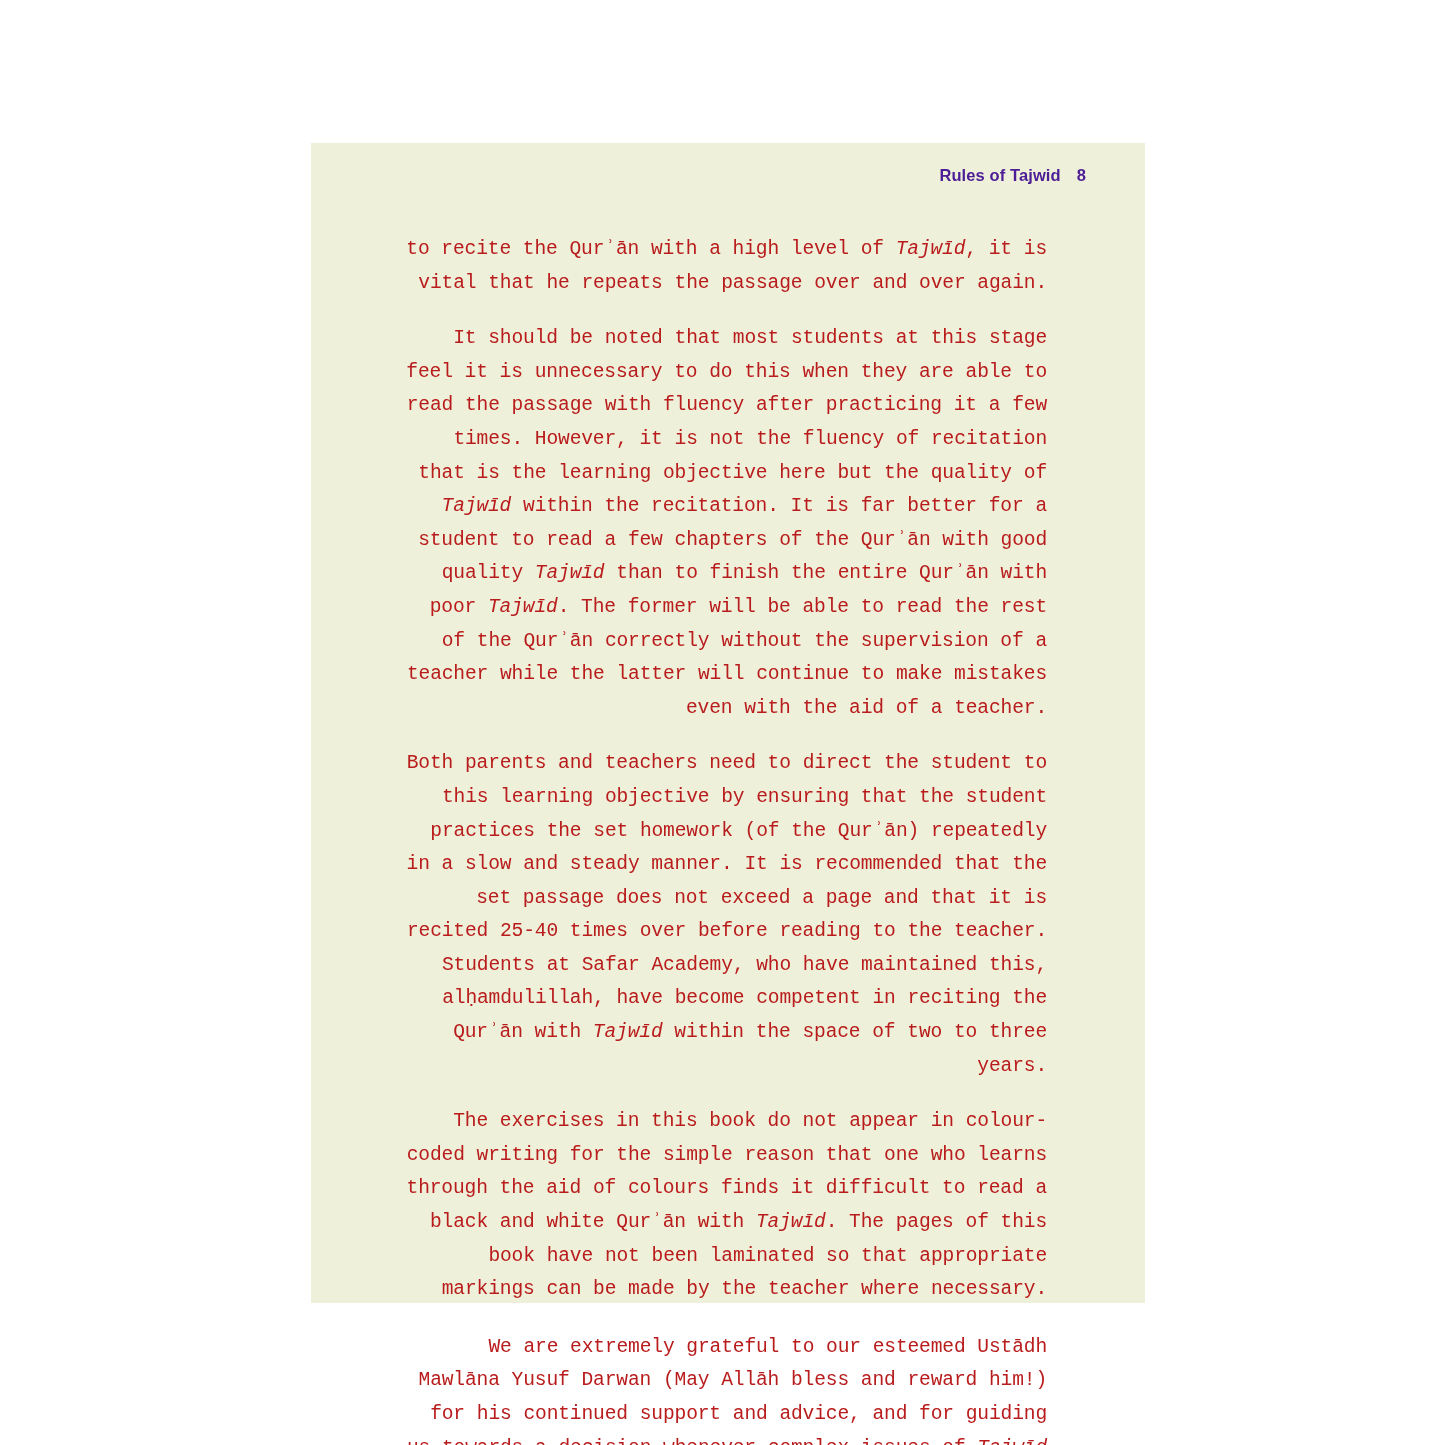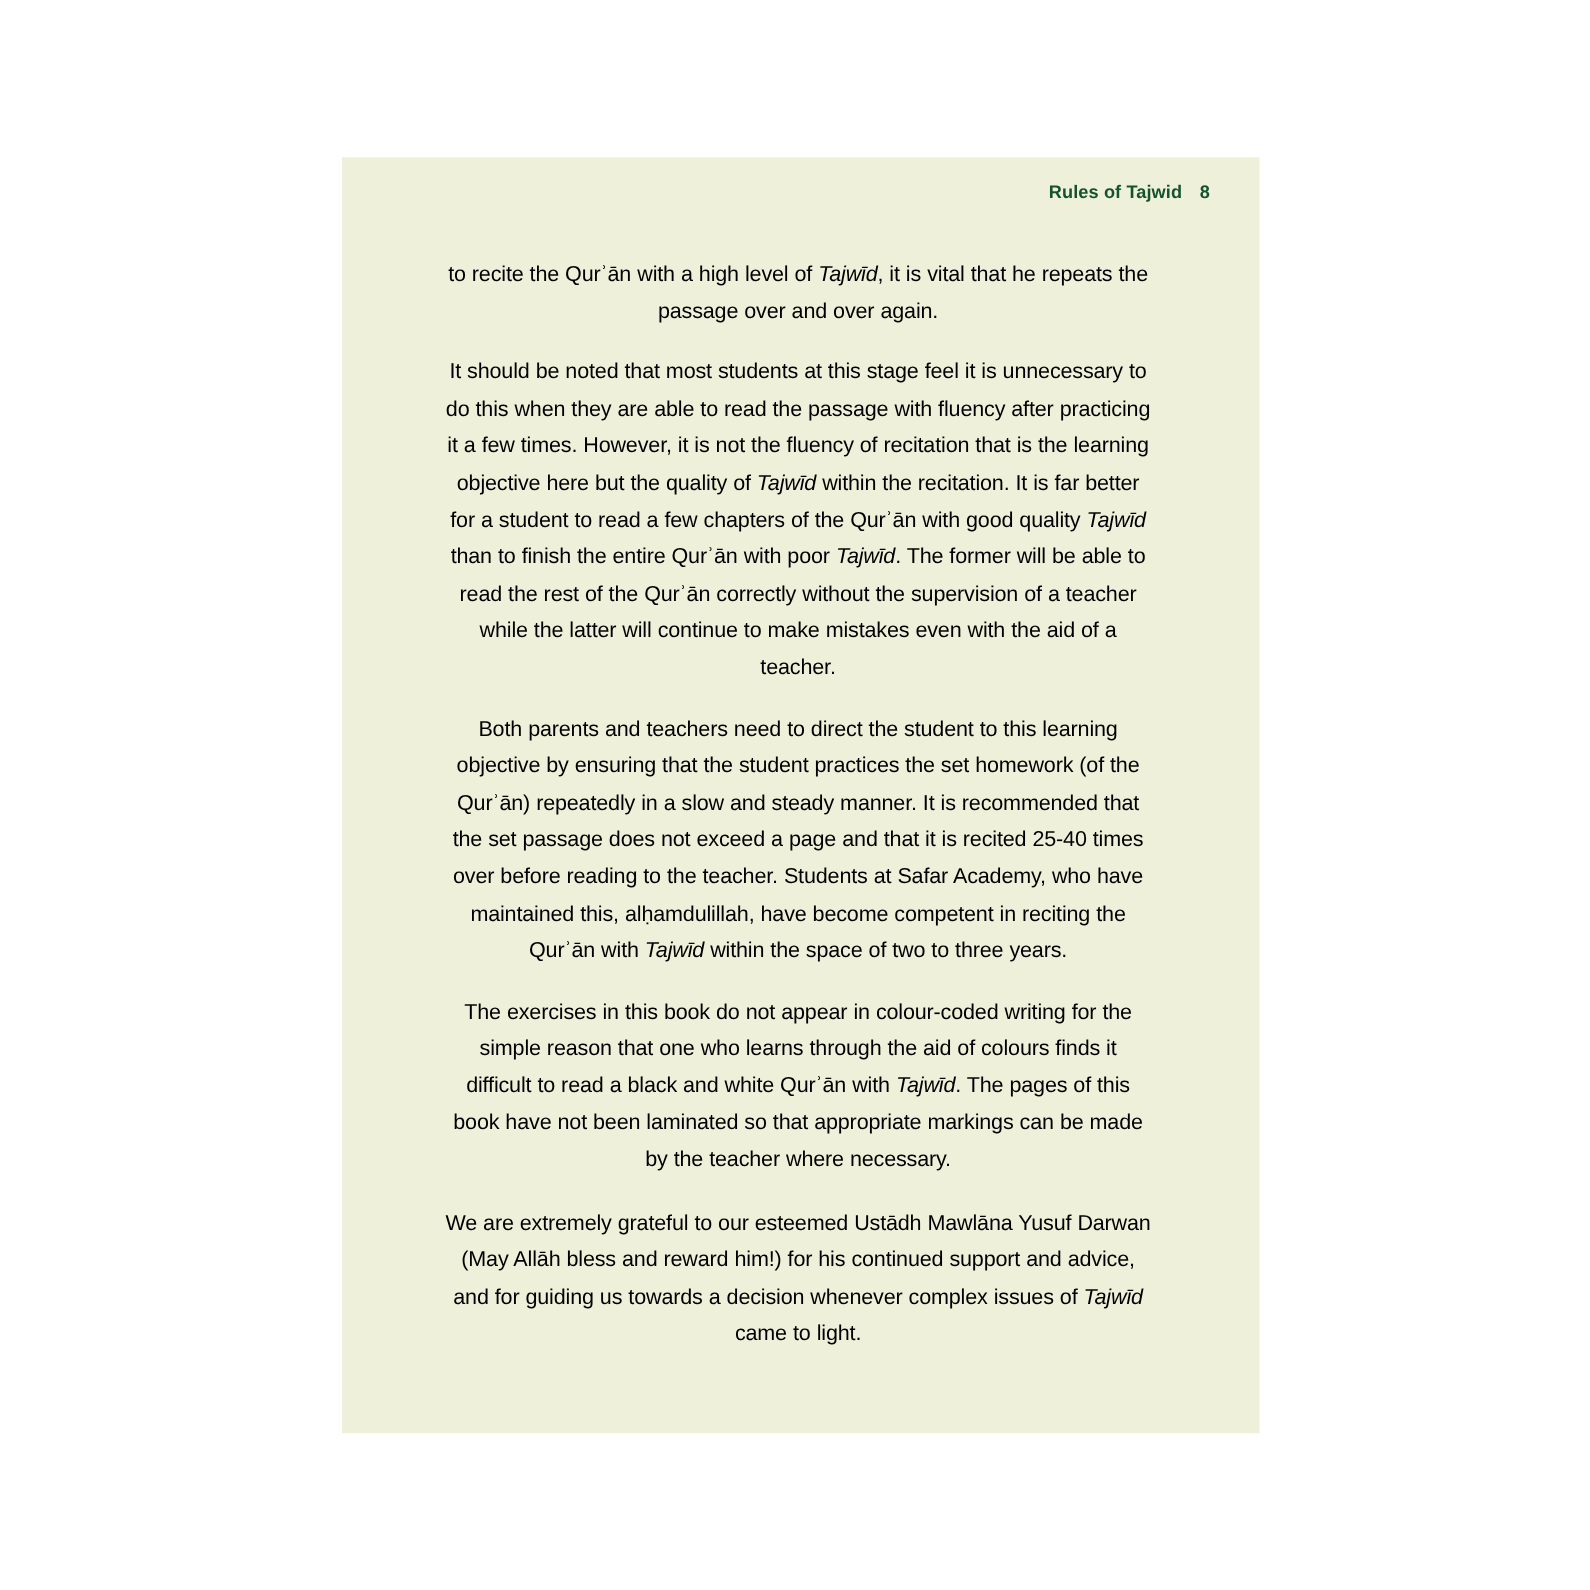--- a/index.html
+++ b/index.html
@@ -23,44 +23,44 @@
     left: 311px;
     top: 143px;
     width: 834px;
     height: 1160px;
     background: #eef0da;
     box-sizing: border-box;
     padding: 0;
   }
   .running-head {
     position: absolute;
-    right: 45px;
+    right: 59px;
     top: 23px;
     font-size: 16.5px;
     font-weight: bold;
-    color: #14532d;
+    color: #4c1d95;
     letter-spacing: 0.1px;
     white-space: nowrap;
   }
   .running-head .folio {
     margin-left: 16px;
   }
   .body-col {
     position: absolute;
     left: 93px;
     top: 90px;
     width: 643px;
   }
   p.para {
     margin: 0 0 22px 0;
     font-size: 19.6px;
     line-height: 33.6px;
-    color: #000000;
-    text-align: center;
-    font-family: Liberation Sans, sans-serif;
+    color: #b91c1c;
+    text-align: right;
+    font-family: Liberation Mono, monospace;
     letter-spacing: -0.15px;
     word-spacing: 0.2px;
   }
   p.para:last-child {
     margin-bottom: 0;
     margin-top: 24px;
   }
   em {
     font-style: italic;
   }

